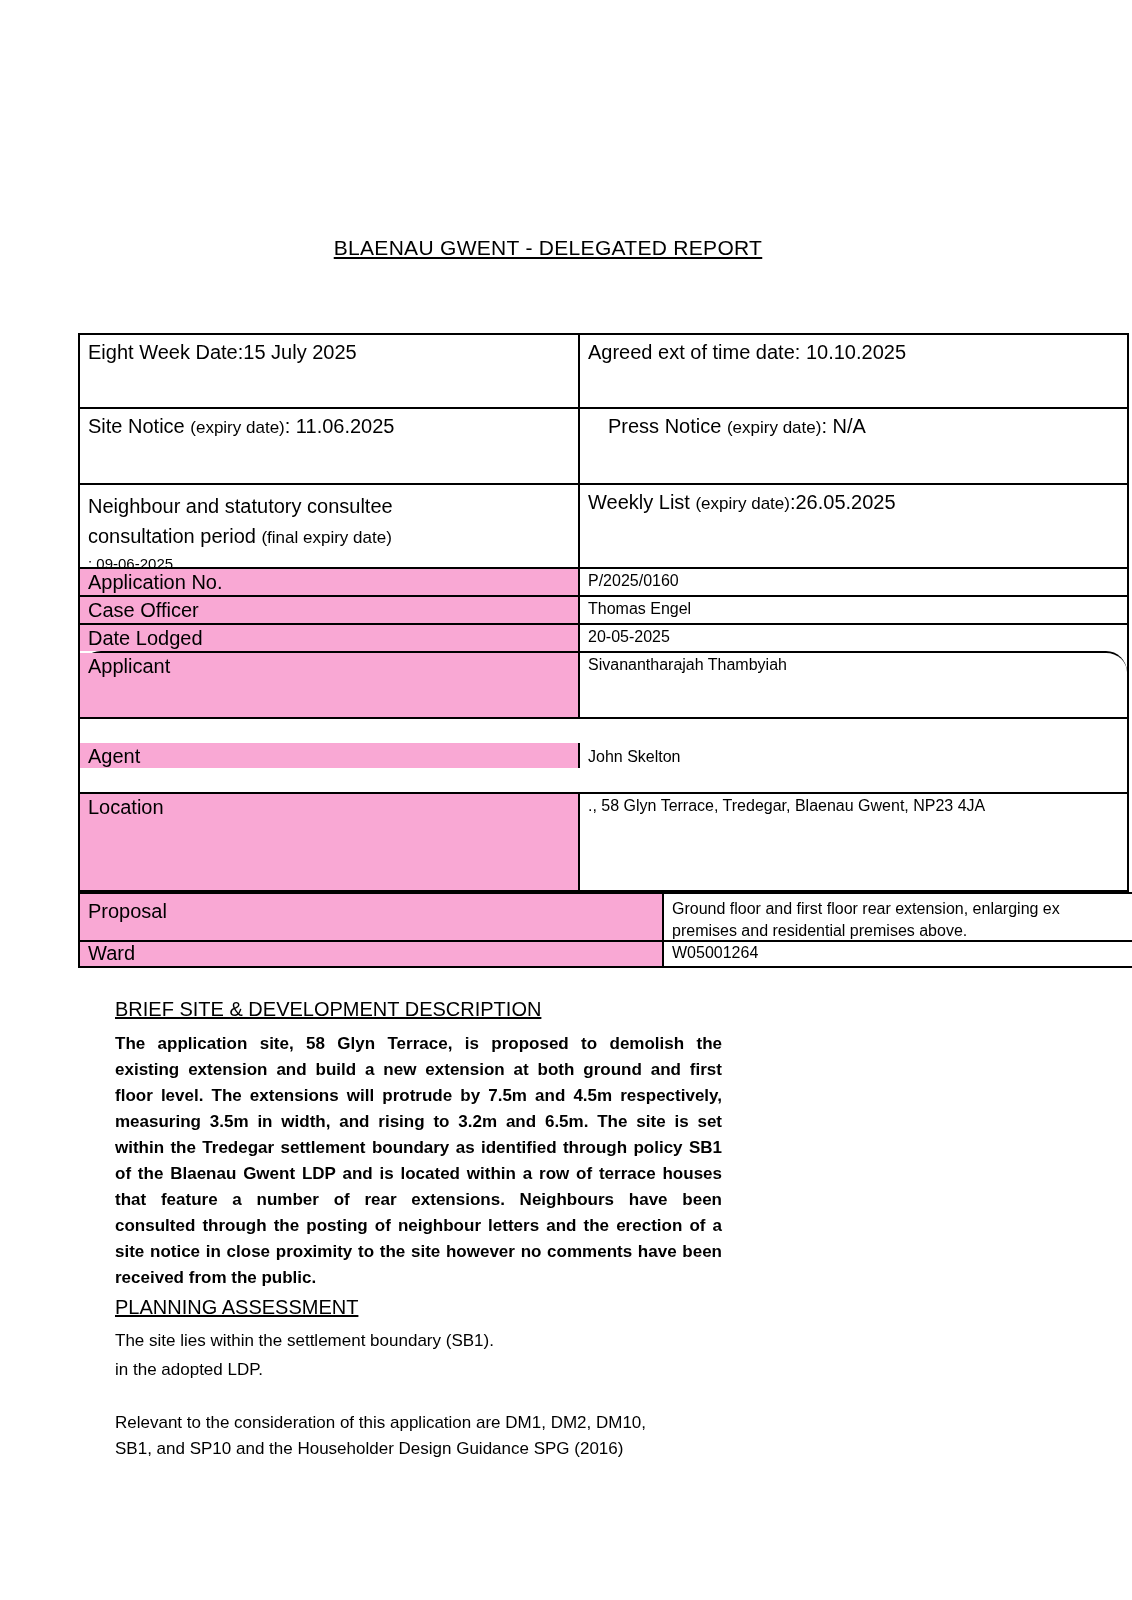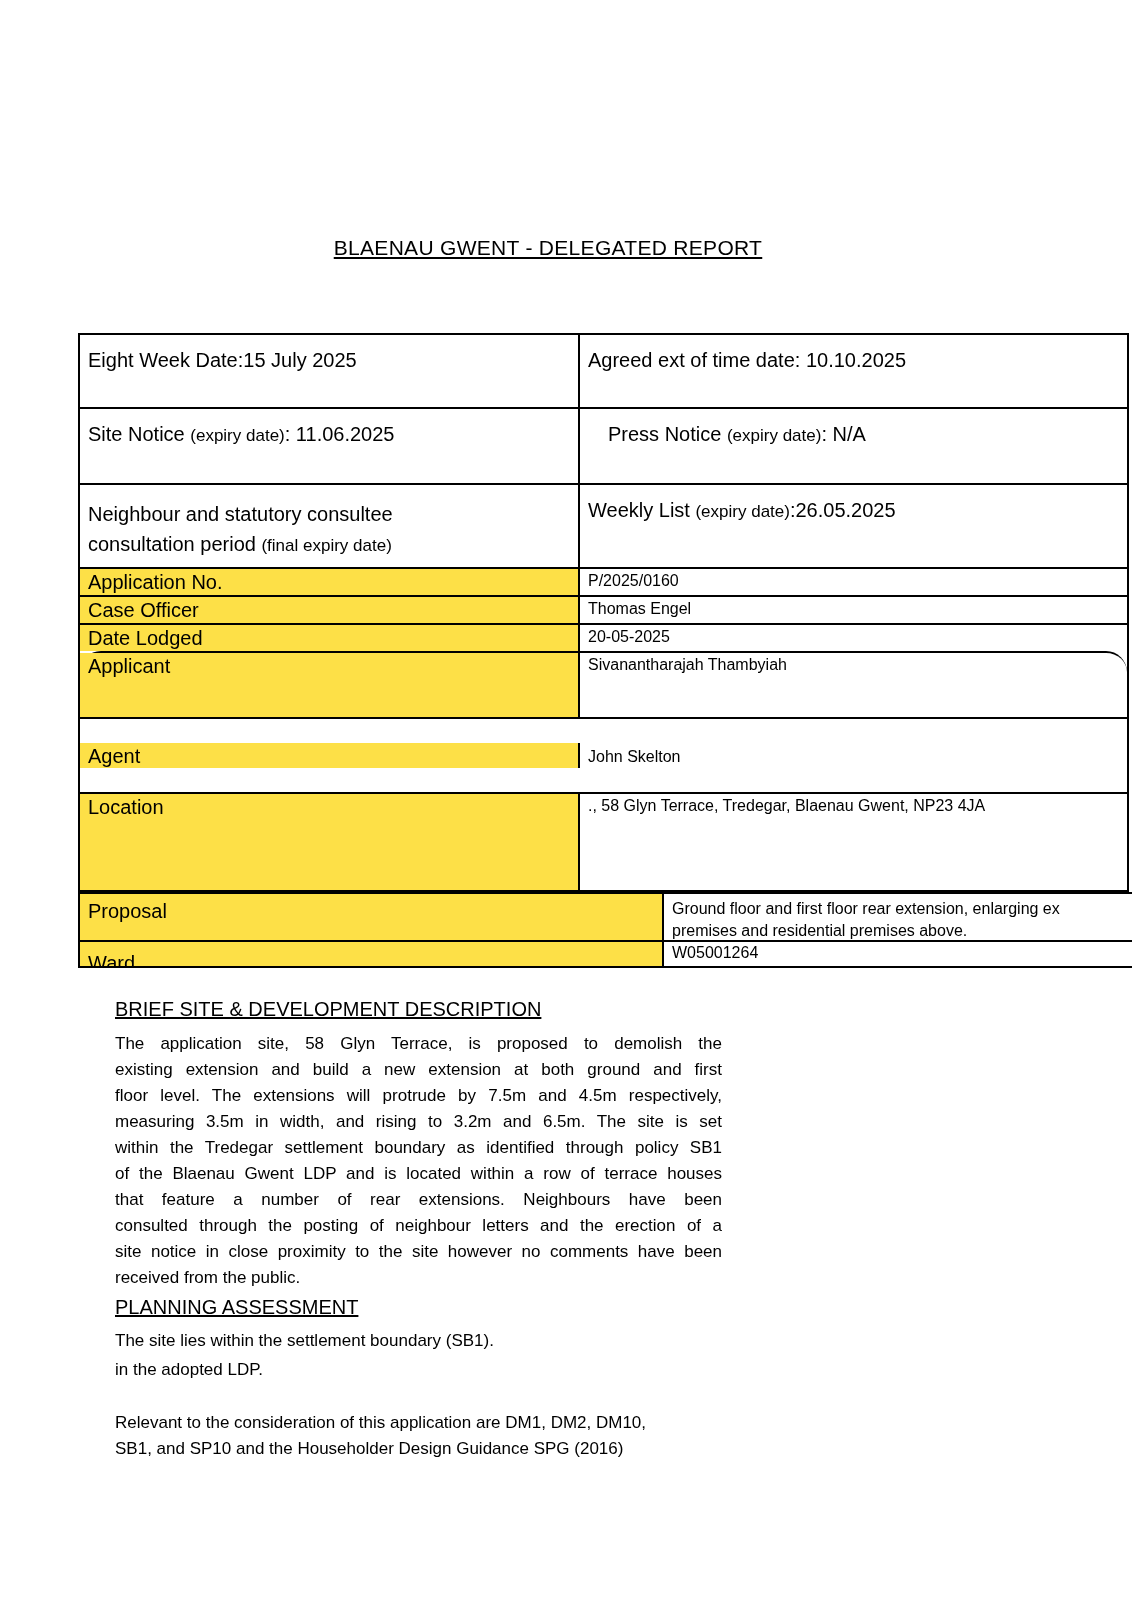--- a/index.html
+++ b/index.html
@@ -29,31 +29,31 @@
     left: 78px; top: 333px;
     width: 1051px; height: 559px;
     border: 2px solid #000;
     display: flex; flex-direction: column;
   }
   .tblA .row { display: flex; flex-shrink: 0; }
   .tblA .row + .row { border-top: 2px solid #000; }
   .cell { overflow: hidden; }
   .cell.lab { width: 500px; flex-shrink: 0; border-right: 2px solid #000; }
   .cell.val { flex: 1 1 auto; }
-  .gray { background: #fde047; }
+  .gray { background: #f9a8d4; }
 
   .r1 { height: 72px; }
   .r2 { height: 76px; gap: 20px; }
   .r3 { height: 84px; }
   .rs { height: 28px; }
   .r-applicant { height: 66px; border-radius: 21px; }
   .r-agent { height: 75px; align-items: center; }
   .r-location { flex: 1 1 auto; }
 
-  .pad-big { padding: 14px 8px 0 8px; }
+  .pad-big { padding: 6px 8px 0 8px; }
   .pad-info { padding: 2px 8px 0 8px; }
   .big { font-size: 20px; }
   .mid { font-size: 17px; }
   .sm  { font-size: 15px; }
   .vtx { font-size: 16px; }
   .pad-val-s { padding: 3px 8px 0 8px; }
   .l2 { line-height: 30px; white-space: nowrap; }
   .l3 { line-height: 22px; }
 
   
@@ -67,40 +67,40 @@
   }
   .tblB .row { display: flex; flex-shrink: 0; }
   .tblB .row + .row { border-top: 2px solid #000; }
   .tblB .lab2 { width: 584px; flex-shrink: 0; border-right: 2px solid #000; }
   .tblB .val2 { flex: 1 1 auto; }
   .r-proposal { height: 46px; }
   .r-ward { height: 26px; }
   .pline { line-height: 22px; white-space: nowrap; }
   .pad-p { padding: 4px 8px 0 8px; }
   .pad-pl { padding: 6px 8px 0 8px; }
-  .pad-w { padding: 10px 8px 0 8px; }
+  .pad-w { padding: 0 8px 0 8px; }
   .pad-wv { padding: 2px 8px 0 8px; }
 
   
   .sec-head {
     position: absolute; left: 115px;
     font-size: 20px;
     text-decoration: underline;
     white-space: nowrap;
   }
   #brief-heading { top: 998px; text-align: center; }
   #planning-heading { top: 1296px; }
 
   .para { position: absolute; left: 115px; width: 607px; font-size: 17px; line-height: 26px; }
   #brief-para { top: 1031px; }
   #pa1 { top: 1328px; }
   #pa2 { top: 1357px; }
   #pa3 { top: 1410px; }
 
-  .jl { text-align: justify; text-align-last: justify; white-space: nowrap; }
+  .jl { text-align: justify; text-align-last: justify; white-space: nowrap; font-weight: bold; }
   .jl-last { text-align: center; text-align-last: left; }
   .pl { text-align: left; white-space: nowrap; }
 </style>
 </head>
 <body>
 
 <div class="doc-title">BLAENAU GWENT - DELEGATED REPORT</div>
 
 <div class="tblA">
 

